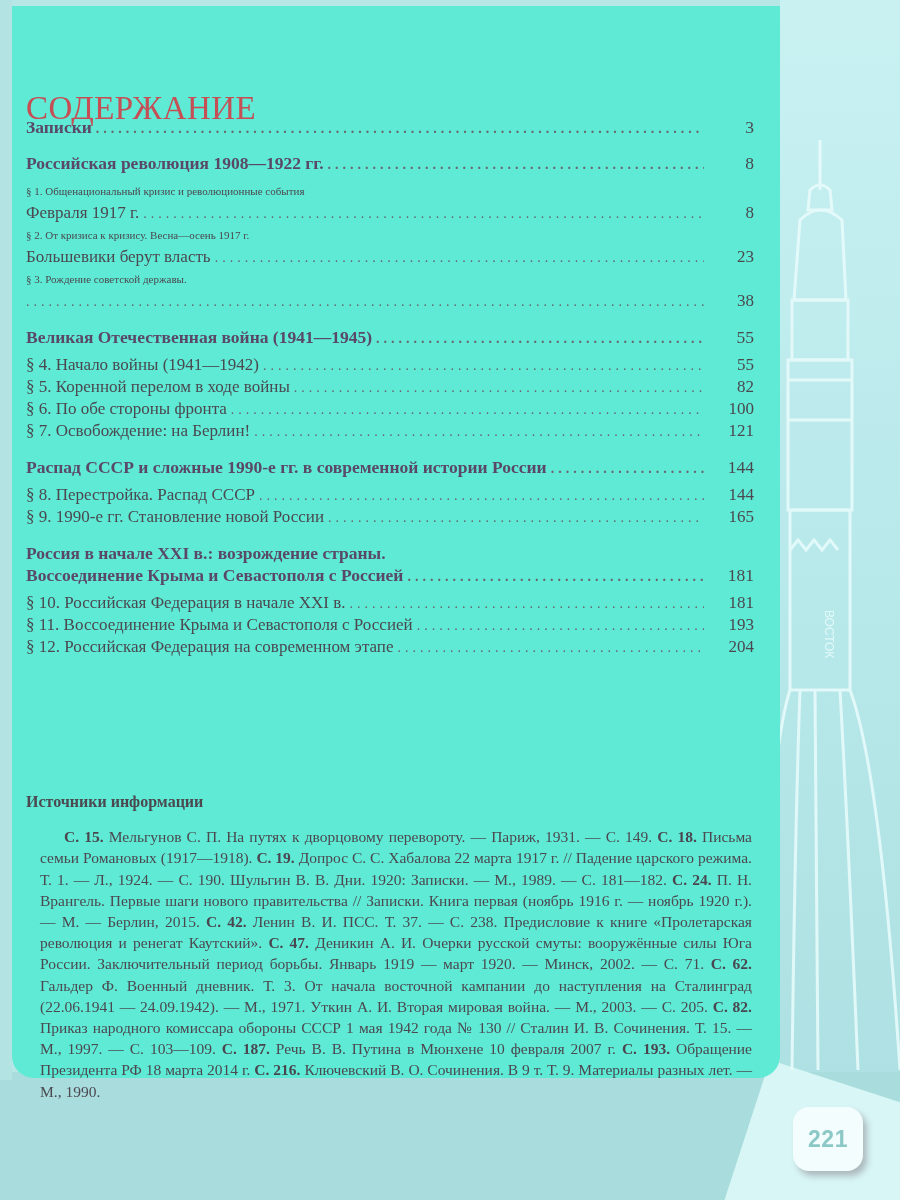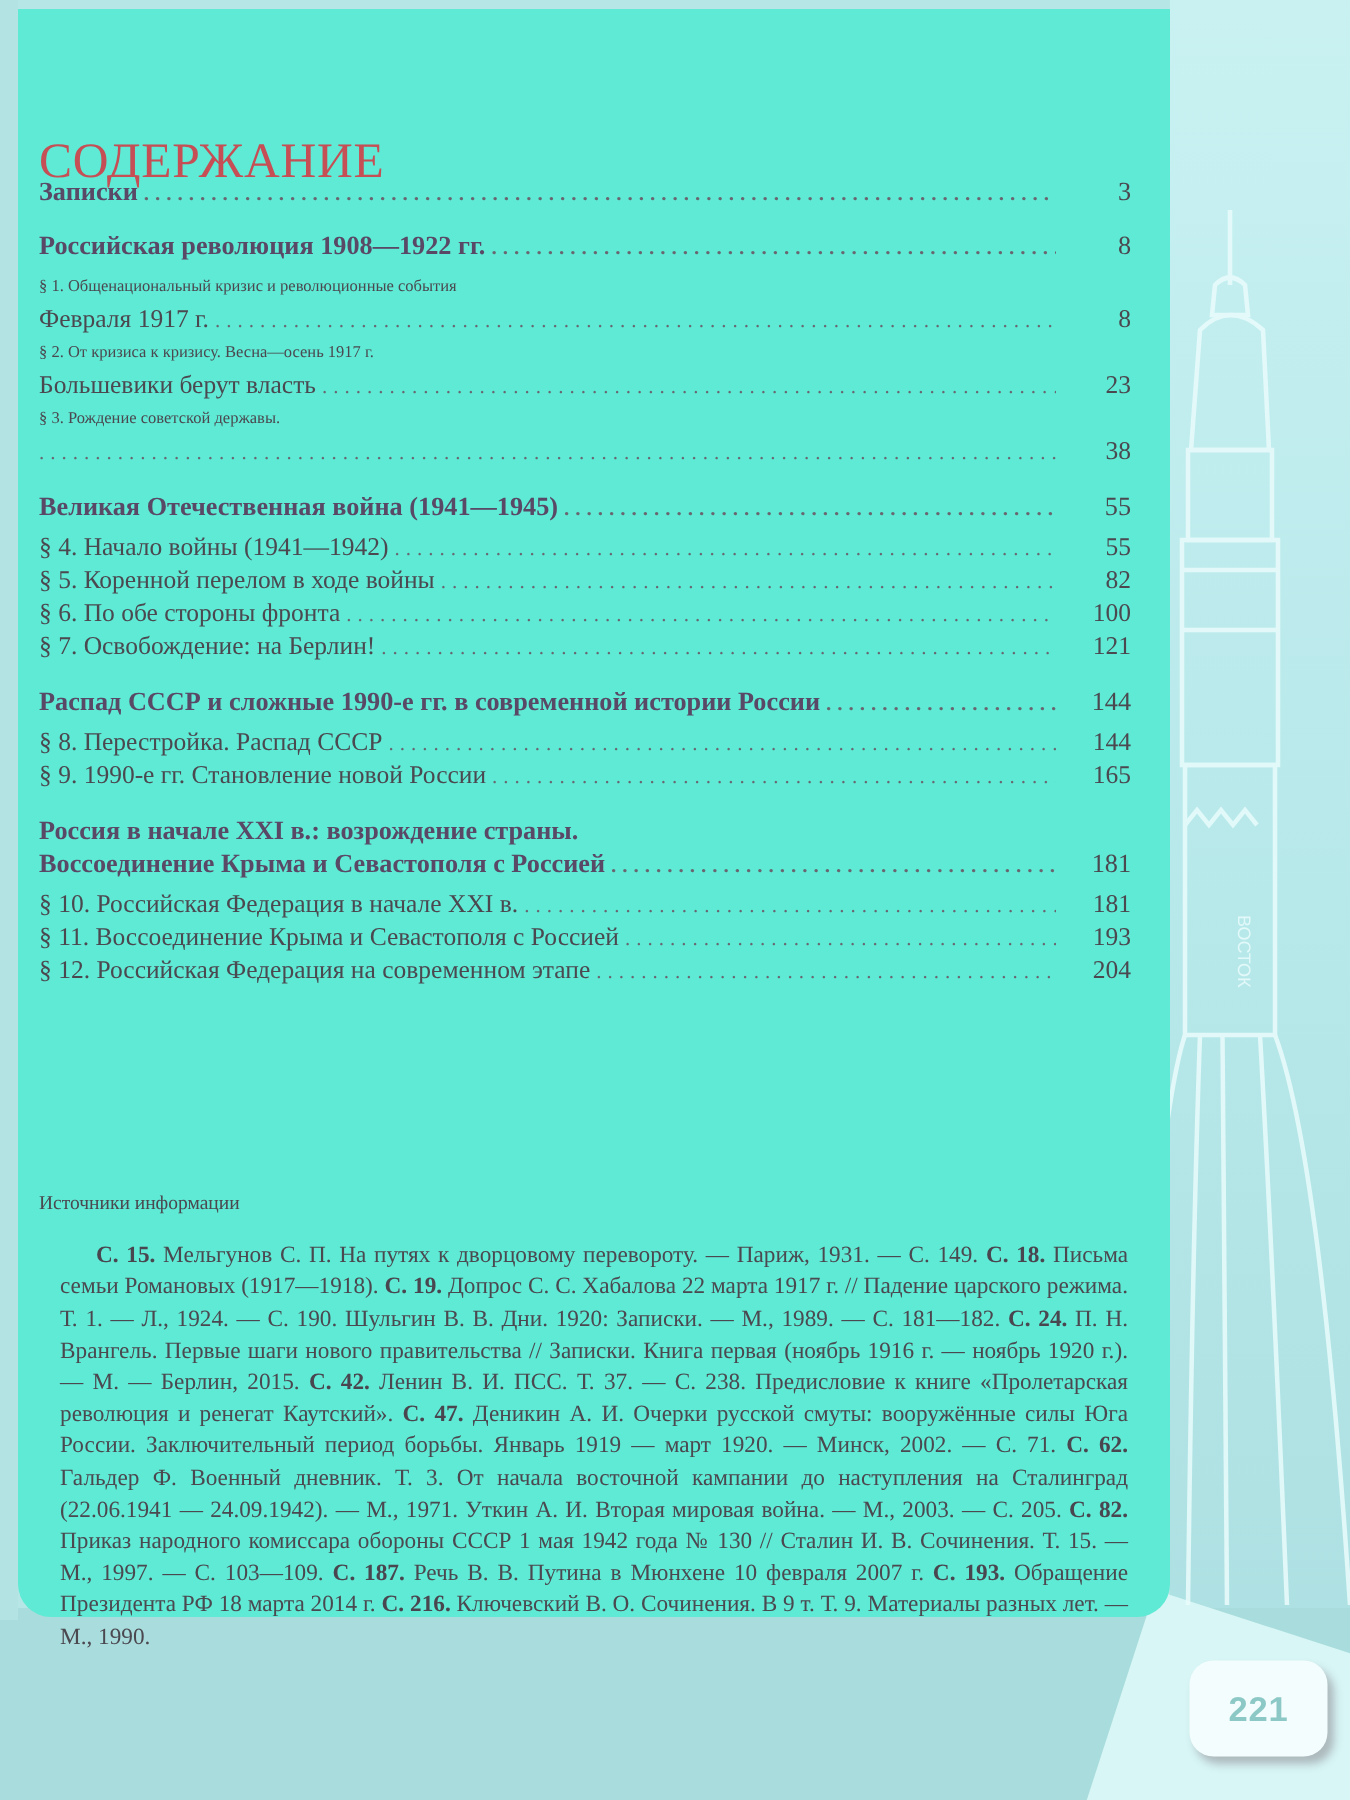--- a/index.html
+++ b/index.html
@@ -58,26 +58,26 @@
   .row.part .page { font-weight: normal; color: #4b4850; }
   .line { font-size: 11px; color: #4b4850; line-height: 22px; height: 22px; white-space: nowrap; }
   .line.part { font-weight: bold; color: #5a4966; font-size: 17.5px; }
   .gap-s { height: 6px; }
   .gap-m { height: 14px; }
 
   .sources {
     position: absolute; left: 14px; top: 785px; width: 740px;
     font-size: 15.5px; color: #4b4850; line-height: 21.2px;
   }
-  .sources-title { font-weight: normal; color: #4b4850; font-size: 13px; margin-bottom: 1px; }
+  .sources-title { font-weight: bold; color: #4b4850; font-size: 16px; margin-bottom: 1px; }
   .sources-body { text-align: justify; text-indent: 24px; margin: 14px; }
   .sources-body b { color: #4a4650; }
 
   .page-badge {
-    position: absolute; left: 793px; top: 1107px; width: 92px; height: 64px;
+    position: absolute; left: 793px; top: 1107px; width: 70px; height: 64px;
     background: #f3fdfd; border-radius: 16px;
     box-shadow: 4px 5px 6px rgba(120,110,120,0.45);
     display: flex; align-items: center; justify-content: center;
   }
   .page-badge span {
     font-family: "Liberation Sans", "DejaVu Sans", sans-serif;
     font-weight: bold; font-size: 23px; color: #8cc9c6; letter-spacing: 0.5px;
   }
 </style>
 </head>

